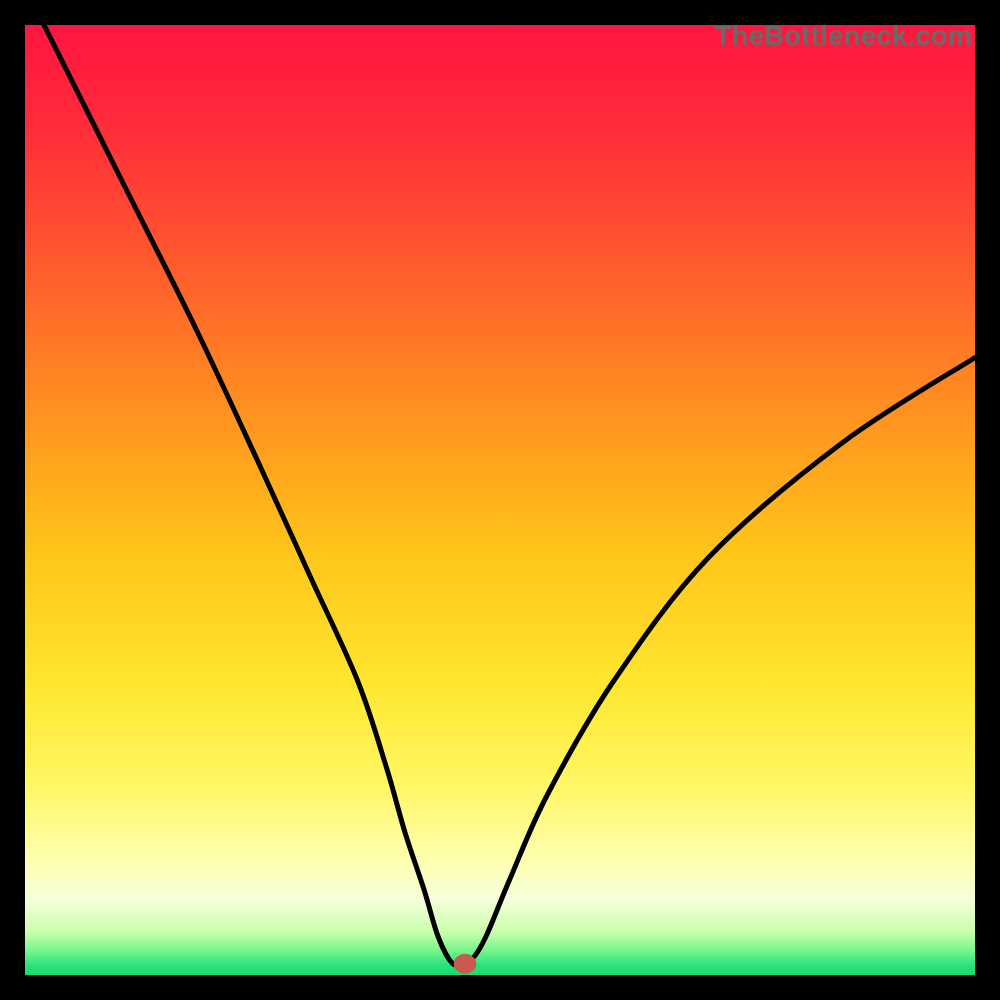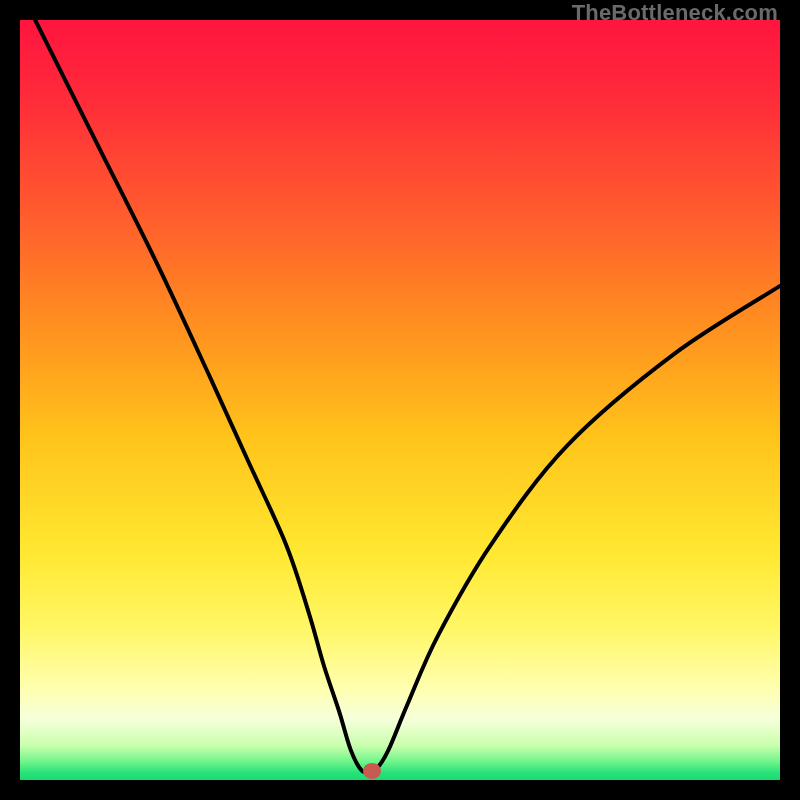--- a/index.html
+++ b/index.html
@@ -29,21 +29,21 @@
   .grad {
     position: absolute;
     inset: 0;
   }
   .curves {
     position: absolute;
     inset: 0;
   }
   .watermark {
     position: absolute;
-    top: 0px;
+    top: 16px;
     right: 22px;
     font-family: Arial, Helvetica, sans-serif;
     font-size: 22px;
     font-weight: 600;
     color: #6a6a6a;
     letter-spacing: 0.2px;
   }
 </style>
 </head>
 <body>

